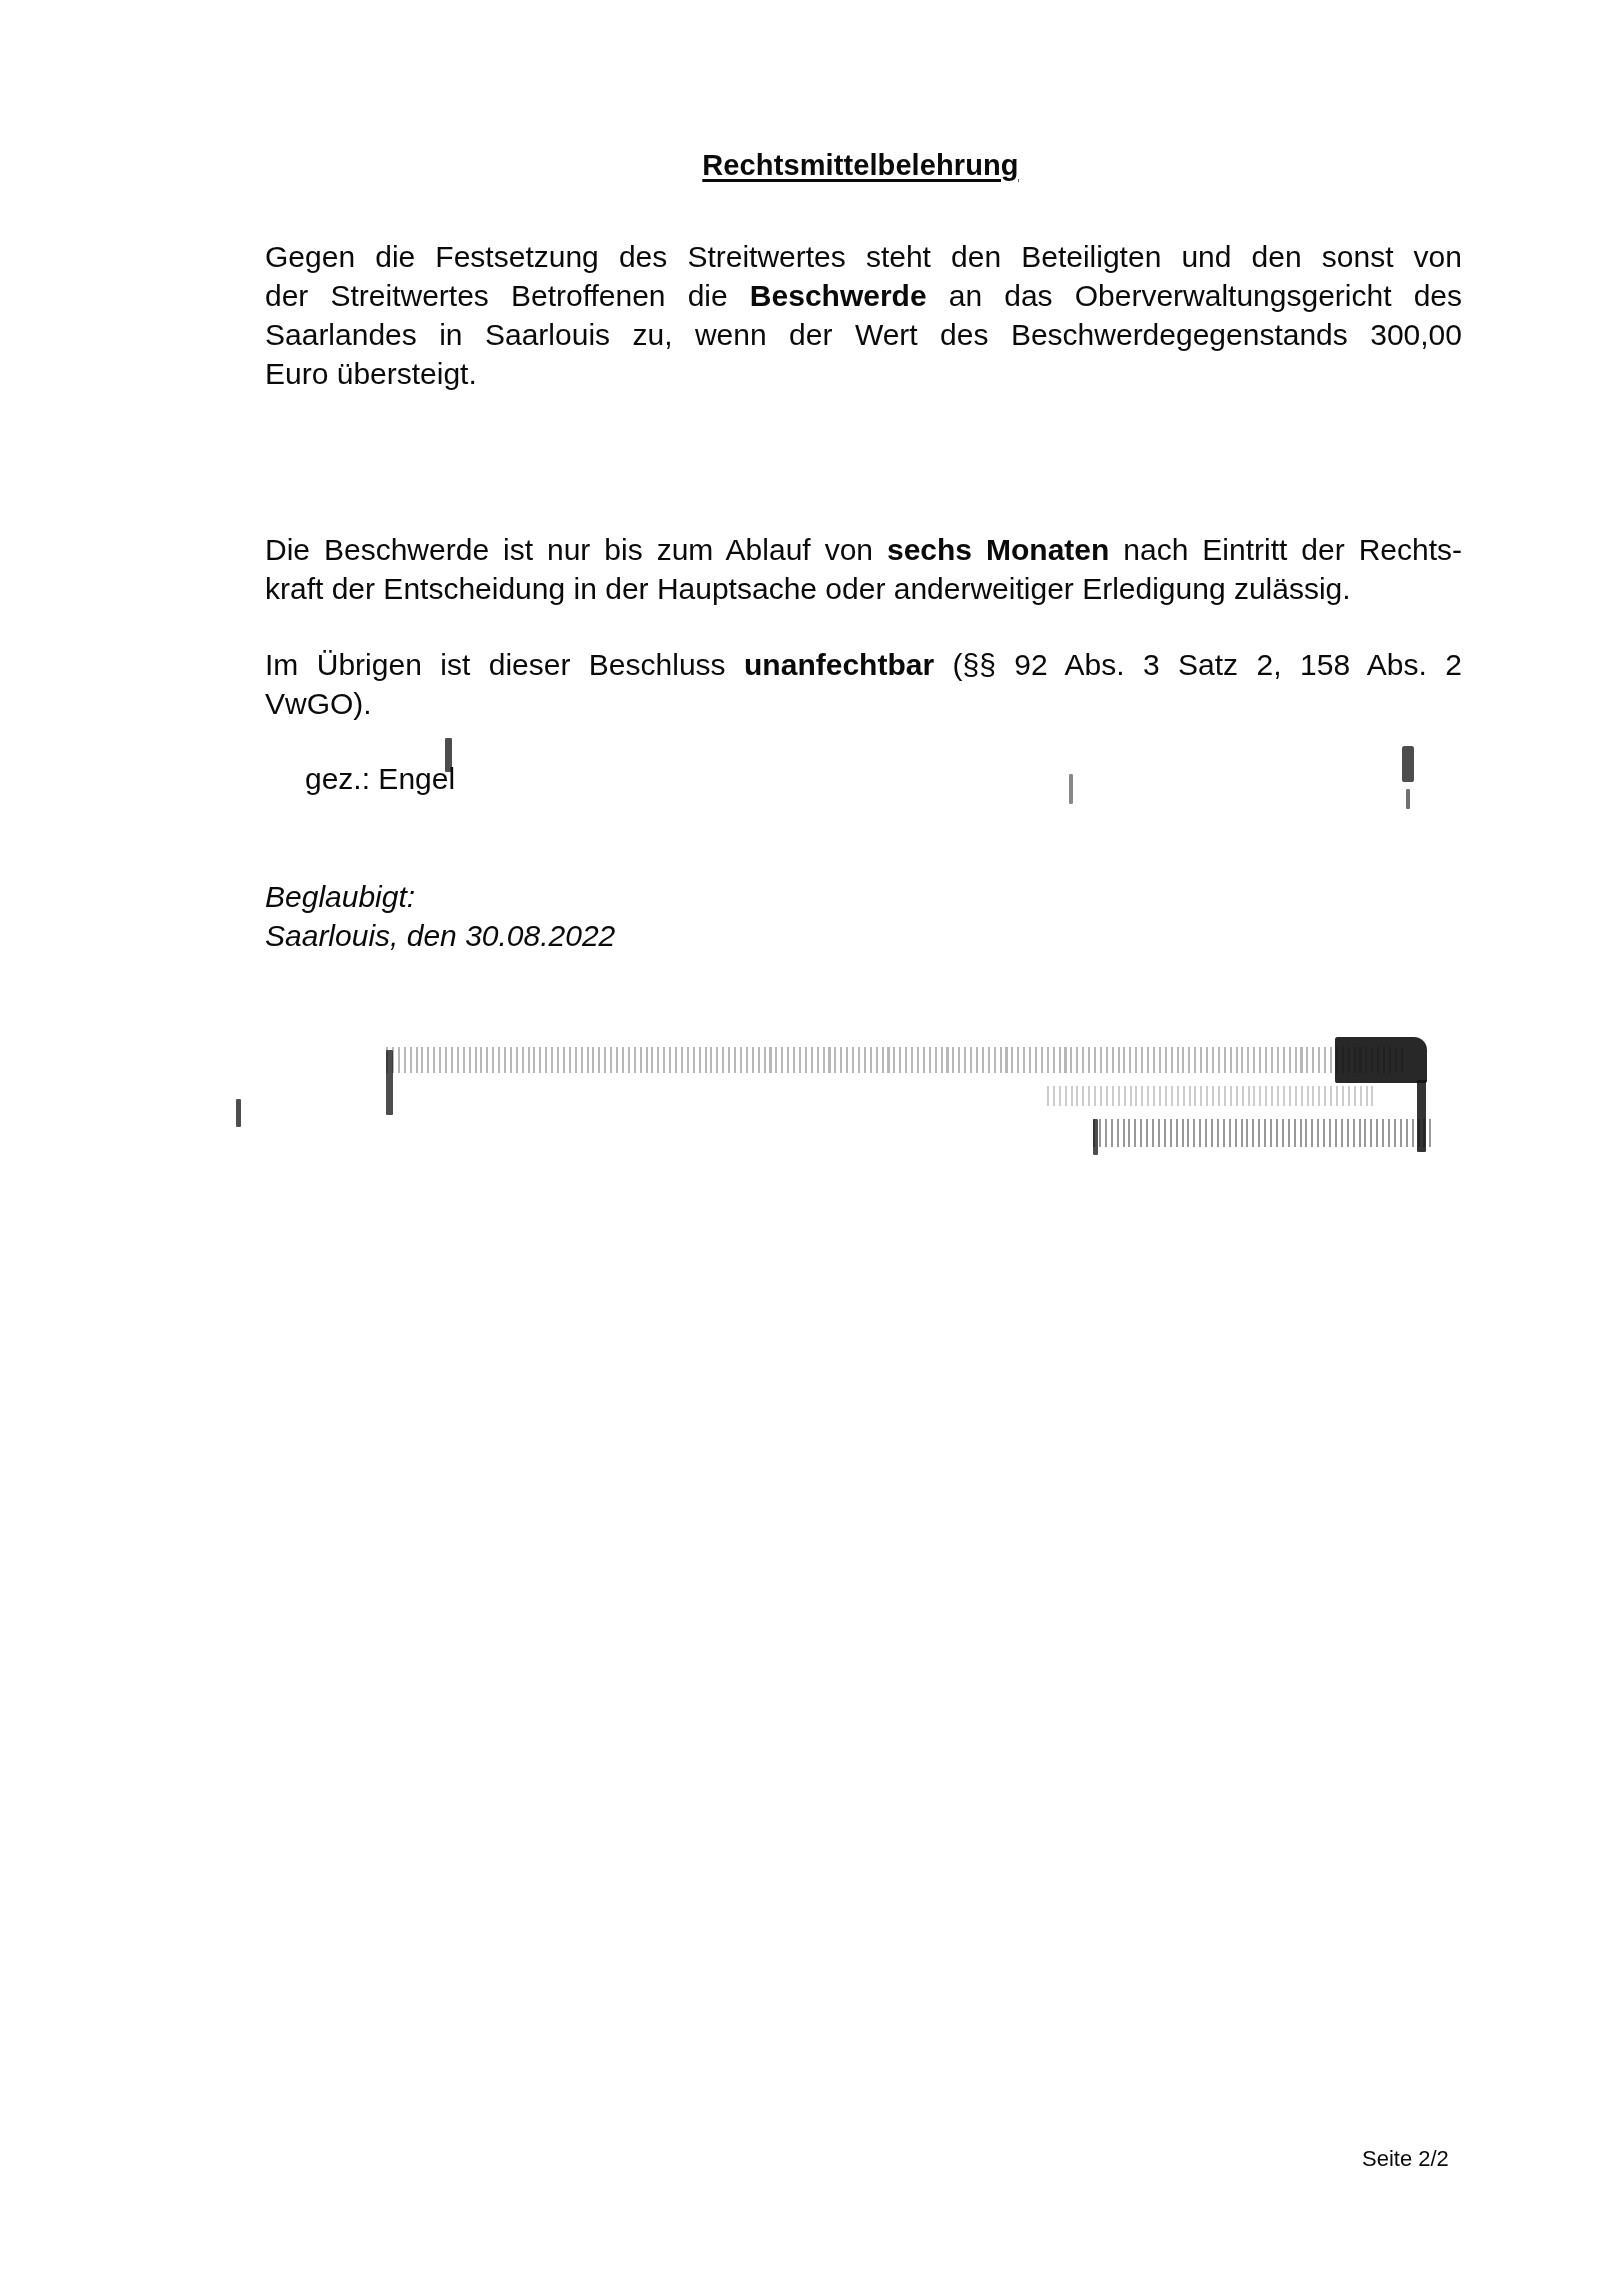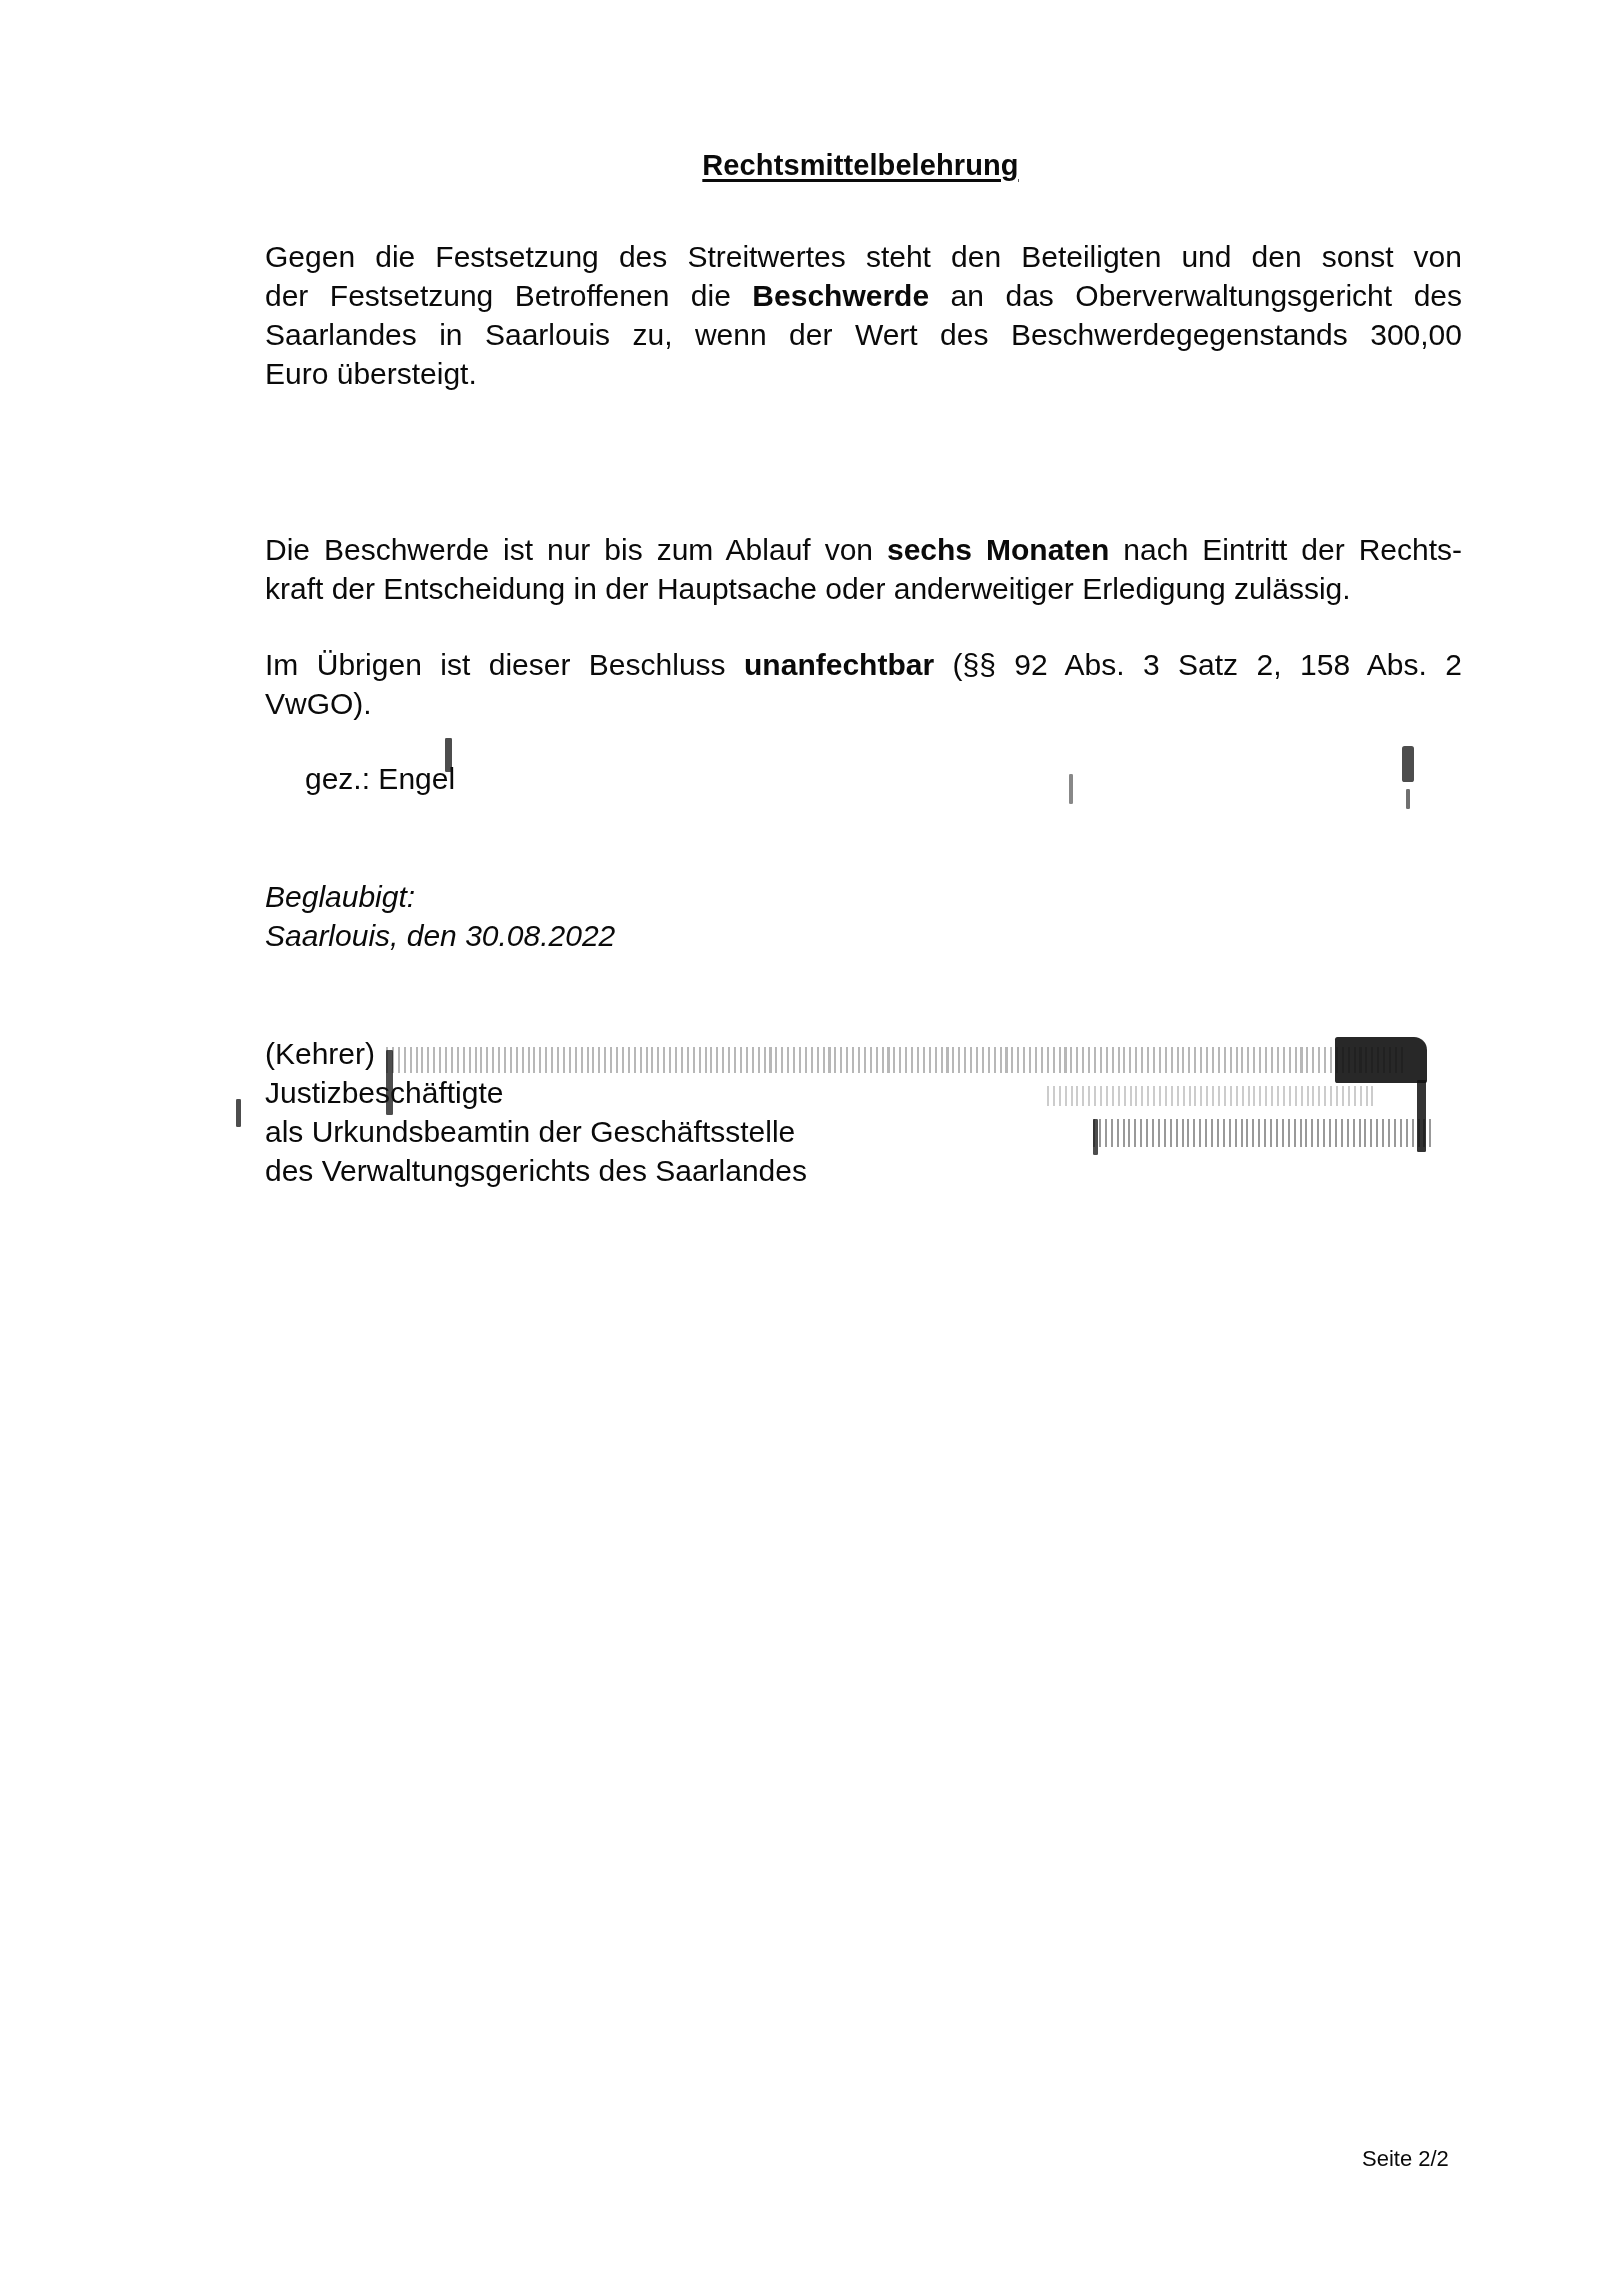--- a/index.html
+++ b/index.html
@@ -37,21 +37,21 @@
   </style>
 </head>
 <body>
 
 <div class="page">
 
   <div class="heading">Rechtsmittelbelehrung</div>
 
   <div class="para p1">
     <span class="line just">Gegen die Festsetzung des Streitwertes steht den Beteiligten und den sonst von</span>
-    <span class="line just"><span>der Festsetzung Betroffenen die </span><b>Beschwerde</b><span> an das Oberverwaltungsgericht des</span></span>
+    <span class="line just"><span>der Streitwertes Betroffenen die </span><b>Beschwerde</b><span> an das Oberverwaltungsgericht des</span></span>
     <span class="line just">Saarlandes in Saarlouis zu, wenn der Wert des Beschwerdegegenstands 300,00</span>
     <span class="line">Euro übersteigt.</span>
   </div>
 
 
   <div class="para p3">
     <span class="line just"><span>Die Beschwerde ist nur bis zum Ablauf von </span><b>sechs Monaten</b><span> nach Eintritt der Rechts-</span></span>
     <span class="line">kraft der Entscheidung in der Hauptsache oder anderweitiger Erledigung zulässig.</span>
   </div>
 
@@ -64,26 +64,20 @@
   <div class="mark" style="left:445px;top:738px;width:6.5px;height:34px;"></div>
   <div class="mark" style="left:1069px;top:774px;width:3.9px;height:30px;opacity:.5;"></div>
   <div class="mark" style="left:1402px;top:746px;width:11.8px;height:36px;border-radius:2.6px;"></div>
   <div class="mark" style="left:1406px;top:789px;width:3.9px;height:19.6px;opacity:.6;"></div>
 
   <div class="cert">
     <span class="line">Beglaubigt:</span>
     <span class="line">Saarlouis, den 30.08.2022</span>
   </div>
 
-  <div class="clerk">
-    <span class="line">(Kehrer)</span>
-    <span class="line">Justizbeschäftigte</span>
-    <span class="line">als Urkundsbeamtin der Geschäftsstelle</span>
-    <span class="line">des Verwaltungsgerichts des Saarlandes</span>
-  </div>
 
   <div class="smudge" style="left:386px;top:1047px;width:1021px;height:26px;"></div>
   <div class="smudge" style="left:1047px;top:1086px;width:327px;height:19.6px;opacity:.25;"></div>
   <div class="smudge" style="left:1093px;top:1119px;width:340px;height:27.5px;opacity:.5;"></div>
   <div class="mark" style="left:1335px;top:1037px;width:92px;height:46px;opacity:.9;border-radius:2.6px 13px 2.6px 2.6px;"></div>
   <div class="mark" style="left:1417px;top:1080px;width:9.2px;height:72px;opacity:.85;"></div>
   <div class="mark" style="left:1093px;top:1119px;width:5.2px;height:36px;"></div>
   <div class="mark" style="left:386px;top:1050px;width:6.5px;height:65px;"></div>
   <div class="mark" style="left:236px;top:1099px;width:5.2px;height:27.5px;"></div>
 

